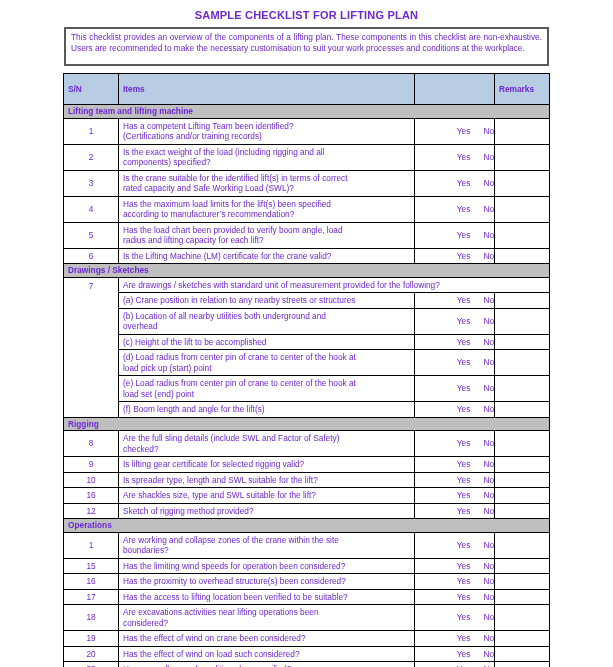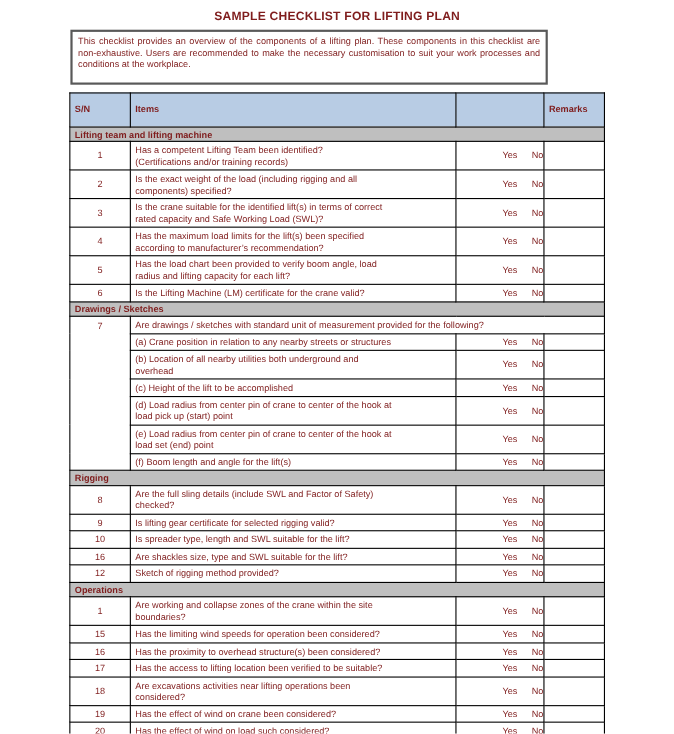--- a/index.html
+++ b/index.html
@@ -1,27 +1,27 @@
 <!DOCTYPE html>
 <html style="--header-bg: #b8cce4; --section-bg: #bfbfbf;"><head>
 <meta charset="utf-8">
 <style>
   * { margin: 0; padding: 0; box-sizing: border-box; }
   body { background: #ffffff; }
   .page {
     width: 613px; height: 667px; background: #ffffff; position: relative;
-    font-family: "Liberation Sans", "DejaVu Sans", sans-serif; color: #7f1d1d;
+    font-family: "Liberation Sans", "DejaVu Sans", sans-serif; color: #6d28d9;
     overflow: hidden;
   }
   .title {
     text-align: center; font-size: 11px; font-weight: bold;
     padding-top: 9px; letter-spacing: 0.2px;
   }
   .intro-box {
-    margin: 6px 0 0 64px; width: 434px; min-height: 36px;
+    margin: 6px 0 0 64px; width: 485px; min-height: 36px;
     border: 2px solid #595959; padding: 3px 5px 11px 5px;
     font-size: 8.3px; line-height: 10.5px; text-align: justify;
   }
   table.checklist {
     margin: 7px 0 0 63px; width: 486px;
     border-collapse: collapse; table-layout: fixed;
     font-size: 8.3px; line-height: 10.5px;
   }
   .checklist col.c-sn { width: 55px; }
   .checklist col.c-item { width: 296px; }

